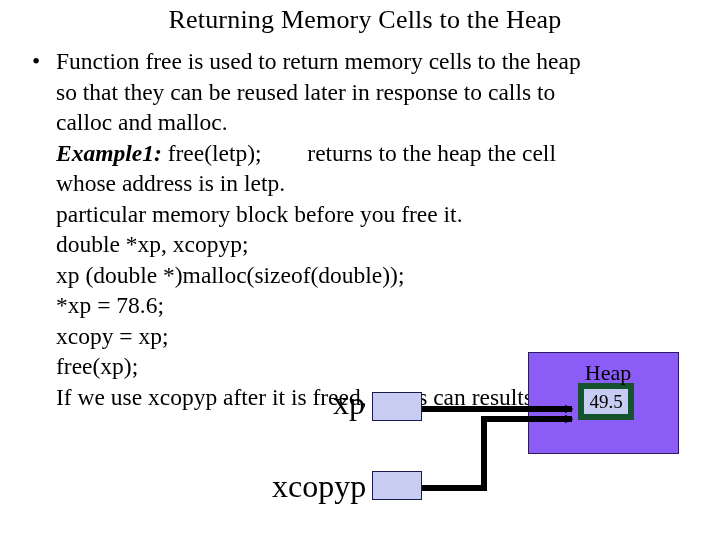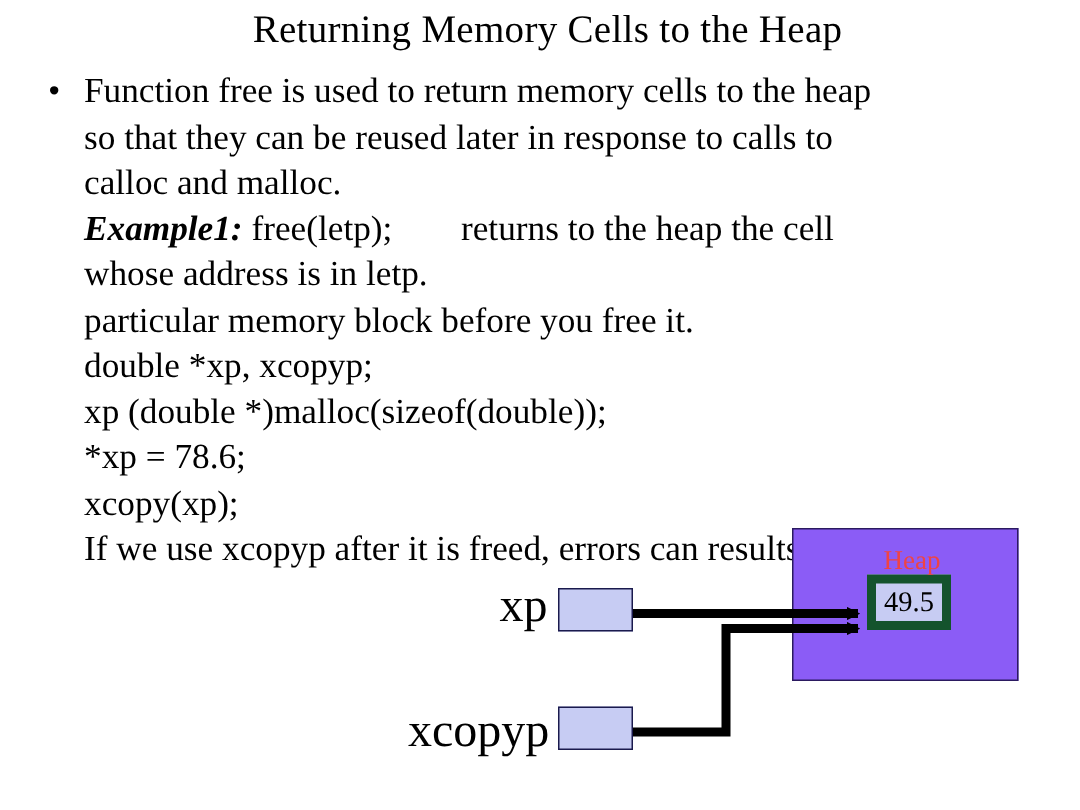--- a/index.html
+++ b/index.html
@@ -84,23 +84,23 @@
     background: #8B5CF6;
     border: 1px solid #2b1a60;
     box-sizing: border-box;
   }
   .heap-label {
     position: absolute;
     left: 578px;
     top: 362px;
     width: 60px;
     text-align: center;
-    font-size: 18px;
+    font-size: 22px;
     line-height: 22px;
-    color: #ef4444;
+    color: #000000;
     z-index: 4;
   }
   .heap-cell {
     position: absolute;
     left: 578px;
     top: 383px;
     width: 56px;
     height: 37px;
     background: #C7CCF3;
     border: 6px solid #14532d;
@@ -165,21 +165,22 @@
       <span>returns to the heap the cell</span>
     </div>
 
     <div class="body-line indent">whose address is in letp.</div>
 
 
     <div class="body-line indent">particular memory block before you free it.</div>
     <div class="body-line indent">double *xp, xcopyp;</div>
     <div class="body-line indent">xp (double *)malloc(sizeof(double));</div>
     <div class="body-line indent">*xp = 78.6;</div>
-    <div class="body-line indent">xcopy(xp);</div>
+    <div class="body-line indent">xcopy = xp;</div>
+    <div class="body-line indent">free(xp);</div>
     <div class="body-line indent">If we use xcopyp after it is freed, errors can results.</div>
 
   </div>
 
   <div class="diagram">
 
     <div class="heap-box"></div>
     <div class="heap-label">Heap</div>
     <div class="heap-cell">49.5</div>
 

